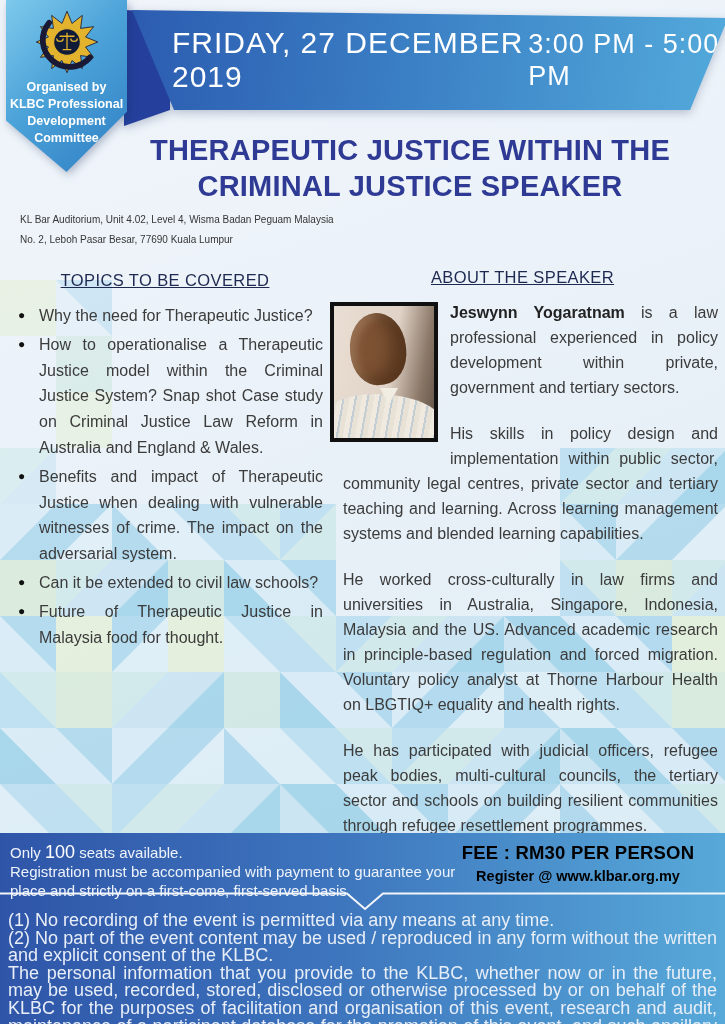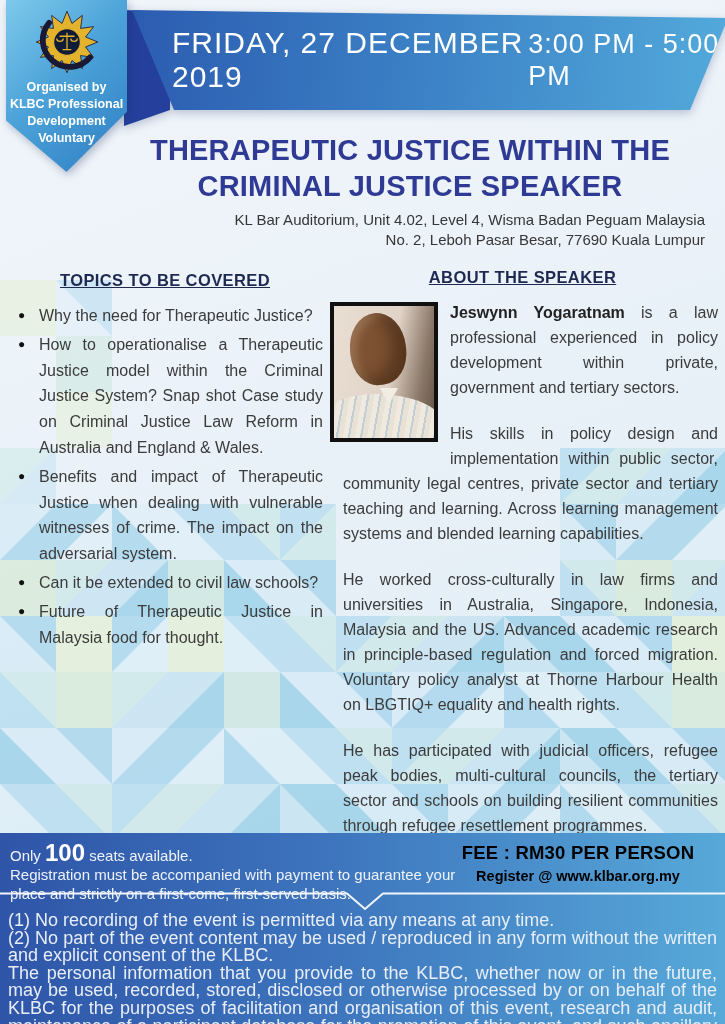--- a/index.html
+++ b/index.html
@@ -22,24 +22,24 @@
   .badge-wrap{position:absolute;left:0;top:0;z-index:6;filter:drop-shadow(2px 3px 4px rgba(20,40,90,.3));}
   .badge{position:absolute;left:6px;top:0;width:121px;height:172px;
     background:linear-gradient(135deg,#7ec9ec 0%,#4ba2d8 45%,#2f7ec3 100%);
     clip-path:polygon(0 0,100% 0,100% 65%,50% 100%,0 70%);
     text-align:center;}
   .crest{margin-top:10px;}
   .badge-text{color:#ffffff;font-size:12.5px;font-weight:700;line-height:15px;margin-top:2px;}
   
   .event-title{position:absolute;left:100px;right:5px;top:132px;z-index:4;text-align:center;
     color:#2e3a94;font-weight:700;font-size:29px;line-height:36px;letter-spacing:.2px;}
-  .venue{position:absolute;left:20px;right:20px;top:210px;z-index:4;text-align:right;
-    color:#363636;font-size:15px;line-height:20px;}
-  
-  .sec-head{position:absolute;z-index:4;color:#1e2951;font-weight:700;font-size:16.5px;
+  .venue{position:absolute;left:20px;right:20px;top:210px;z-index:4;text-align:left;
+    color:#363636;font-size:10px;line-height:20px;}
+  
+  .sec-head{position:absolute;z-index:4;color:#1e2951;font-weight:400;font-size:16.5px;
     letter-spacing:.4px;text-decoration:underline;text-align:center;}
   .topics-head{left:20px;width:290px;top:271px;}
   .speaker-head{left:425px;width:195px;top:268px;}
   
   .topics{position:absolute;left:18px;width:305px;top:303px;z-index:4;}
   .topics ul{margin:0;padding:0;list-style:none;}
   .topics li{position:relative;padding-left:21px;margin-bottom:3px;
     color:#3b3b3b;font-size:16px;line-height:25.8px;text-align:justify;}
   .topics li::before{content:"●";position:absolute;left:0;top:0;font-size:12px;color:#111;}
   
@@ -55,21 +55,21 @@
     box-shadow:inset -14px -6px 16px rgba(40,20,5,.45),inset 6px 4px 8px rgba(255,230,200,.22);}
   .photo .shirt{position:absolute;bottom:-6px;left:-8px;width:116px;height:50px;
     border-radius:42% 58% 0 0;
     background:repeating-linear-gradient(100deg,#efe9df 0 5px,#c3cdd4 5px 7px,#e8e2d6 7px 12px);}
   .photo .collar{position:absolute;bottom:34px;left:46px;width:0;height:0;
     border-left:9px solid transparent;border-right:9px solid transparent;border-top:16px solid #f2ede3;}
   
   .bottom{position:absolute;left:0;top:833px;width:725px;height:191px;z-index:8;
     background:linear-gradient(90deg,#2f55a8 0%,#3d74bd 45%,#57a9d9 100%);}
   .seats{position:absolute;left:10px;top:10px;width:470px;color:#eef3fb;font-size:15px;line-height:19px;}
-  .seats .num{font-size:24px;font-weight:700;color:#ffffff;margin-top:43px;}
+  .seats .num{font-size:18px;font-weight:400;color:#ffffff;margin-top:43px;}
   .fee-block{position:absolute;right:8px;top:8px;width:278px;text-align:center;color:#000;}
   .fee{font-size:18.5px;font-weight:800;letter-spacing:.2px;line-height:24px;}
   .register{font-size:14.5px;font-weight:700;margin-top:3px;}
   .divider{position:absolute;left:0;top:59px;}
   .terms{position:absolute;left:8px;right:8px;top:79px;color:#e8eef8;font-size:18px;line-height:17.6px;}
   .terms div{text-align:justify;}
 </style>
 </head>
 <body>
 
@@ -252,21 +252,21 @@
           <line x1="50" y1="36" x2="50" y2="60"></line>
           <line x1="39" y1="41" x2="61" y2="41"></line>
           <path d="M34 45 a5 4 0 0 0 10 0"></path>
           <path d="M56 45 a5 4 0 0 0 10 0"></path>
           <line x1="44" y1="62" x2="56" y2="62"></line>
         </g>
       </svg>
       <div class="badge-text">Organised by</div>
       <div class="badge-text">KLBC Professional</div>
       <div class="badge-text">Development</div>
-      <div class="badge-text">Voluntary</div>
+      <div class="badge-text">Committee</div>
     </div>
   </div>
 
   <div class="event-title">
     <div>THERAPEUTIC JUSTICE WITHIN THE</div>
     <div>CRIMINAL JUSTICE SPEAKER</div>
   </div>
   <div class="venue">
     <div>KL Bar Auditorium, Unit 4.02, Level 4, Wisma Badan Peguam Malaysia</div>
     <div>No. 2, Leboh Pasar Besar,  77690 Kuala Lumpur</div>

